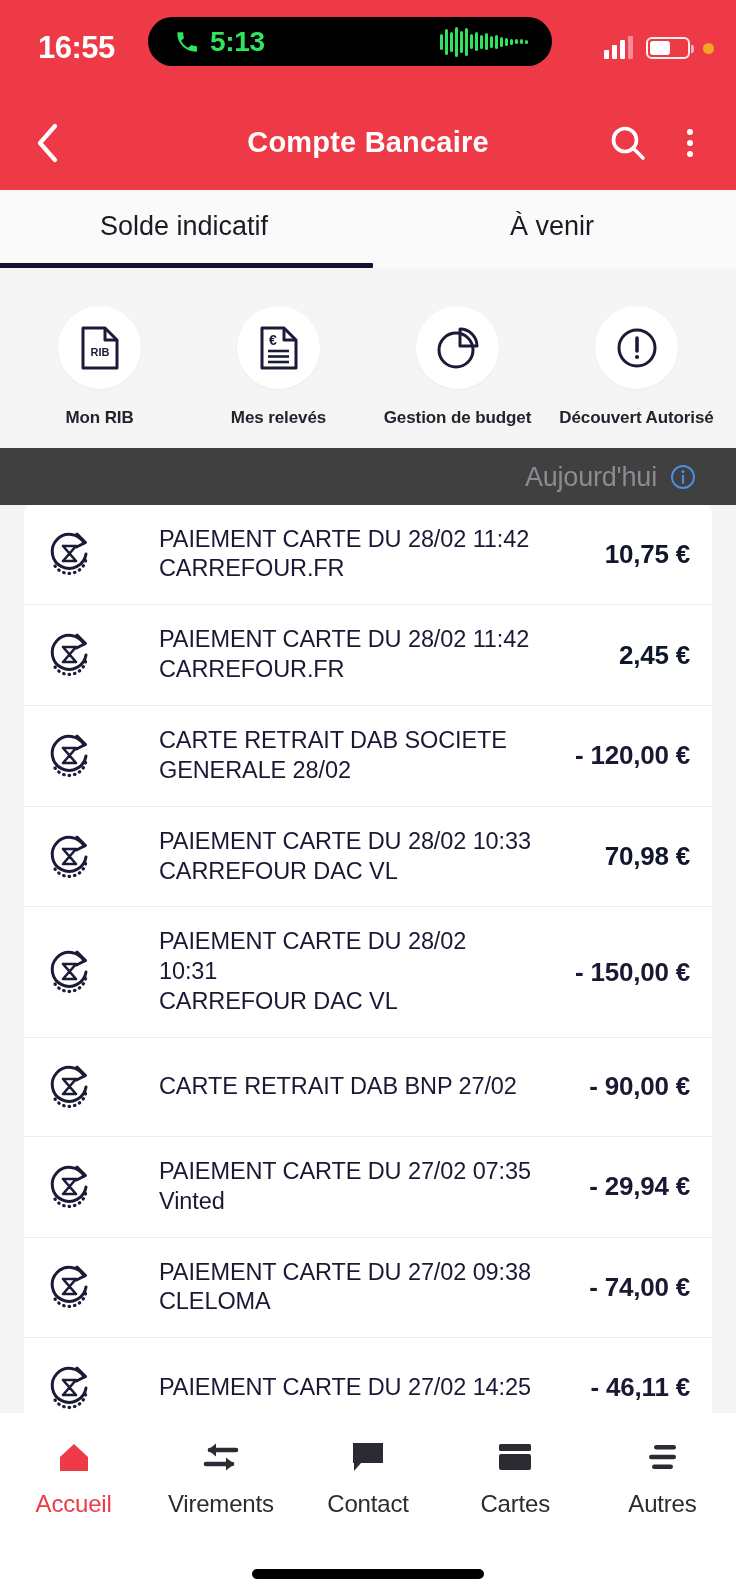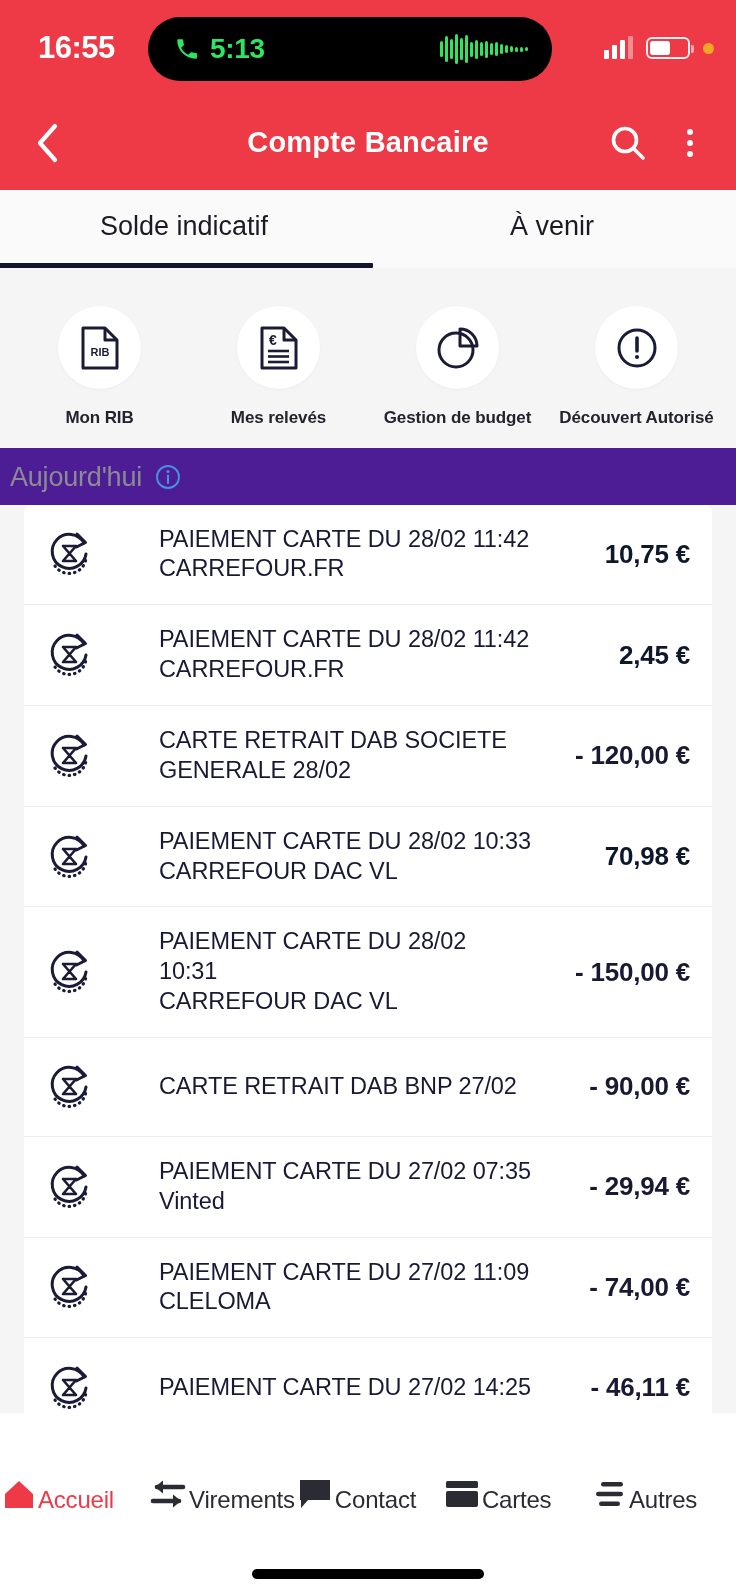--- a/index.html
+++ b/index.html
@@ -53,21 +53,21 @@
     font-weight: bold;
     letter-spacing: -0.5px;
   }
 
   
   .island {
     position: absolute;
     left: 148px;
     top: 17px;
     width: 404px;
-    height: 64px;
+    height: 49px;
     background: #000000;
     border-radius: 34px;
     display: flex;
     align-items: center;
     padding: 0 24px 0 26px;
   }
   .island-phone {
     width: 26px;
     height: 26px;
     flex: 0 0 26px;
@@ -260,23 +260,24 @@
     text-align: center;
     line-height: 1.33;
     letter-spacing: -0.1px;
   }
 
   
   .section-head {
     display: flex;
     align-items: center;
     gap: 13px;
-    padding: 14px 10px 12px;
+    padding: 14px 40px 12px;
     flex: 0 0 auto;
-    background: #4c1d95;
+    background: #404040;
+    justify-content: flex-end;
   }
   .section-title {
     font-size: 27px;
     color: #8b8b93;
     letter-spacing: -0.2px;
   }
   .info-icon {
     width: 26px;
     height: 26px;
     flex: 0 0 26px;
@@ -346,21 +347,21 @@
     z-index: 20;
   }
   .bn-items {
     display: flex;
     padding-top: 22px;
     flex: 1 1 auto;
   }
   .bn-item {
     flex: 1 1 20%;
     display: flex;
-    flex-direction: row;
+    flex-direction: column;
     align-items: center;
     cursor: pointer;
   }
   .bn-icon {
     height: 44px;
     display: flex;
     align-items: center;
     justify-content: center;
   }
   .bn-label {
@@ -646,21 +647,21 @@
       <div class="tx-row">
         <div class="tx-icon">
           <svg width="52" height="52" viewBox="0 0 52 52">
             <path d="M40 15 A17 17 0 1 0 42 26" fill="none" stroke="#1b1b38" stroke-width="3" stroke-linecap="round"></path>
             <path d="M33 6 L41.5 14.5 L32.5 19" fill="none" stroke="#1b1b38" stroke-width="3" stroke-linecap="round" stroke-linejoin="round"></path>
             <path d="M11 38 A17 17 0 0 0 42 30" fill="none" stroke="#1b1b38" stroke-width="3.2" stroke-linecap="round" stroke-dasharray="0.5 5"></path>
             <path d="M19 18 h13 M19 18 l6.5 7.5 L19 33 h13 M32 18 l-6.5 7.5 L32 33" fill="none" stroke="#1b1b38" stroke-width="2.6" stroke-linejoin="round" stroke-linecap="round"></path>
           </svg>
         </div>
         <div class="tx-text">
-          <div>PAIEMENT CARTE DU 27/02 11:09</div>
+          <div>PAIEMENT CARTE DU 27/02 09:38</div>
           <div>CLELOMA</div>
         </div>
         <div class="tx-amount">- 74,00 €</div>
       </div>
 
       <div class="tx-row">
         <div class="tx-icon">
           <svg width="52" height="52" viewBox="0 0 52 52">
             <path d="M40 15 A17 17 0 1 0 42 26" fill="none" stroke="#1b1b38" stroke-width="3" stroke-linecap="round"></path>
             <path d="M33 6 L41.5 14.5 L32.5 19" fill="none" stroke="#1b1b38" stroke-width="3" stroke-linecap="round" stroke-linejoin="round"></path>

